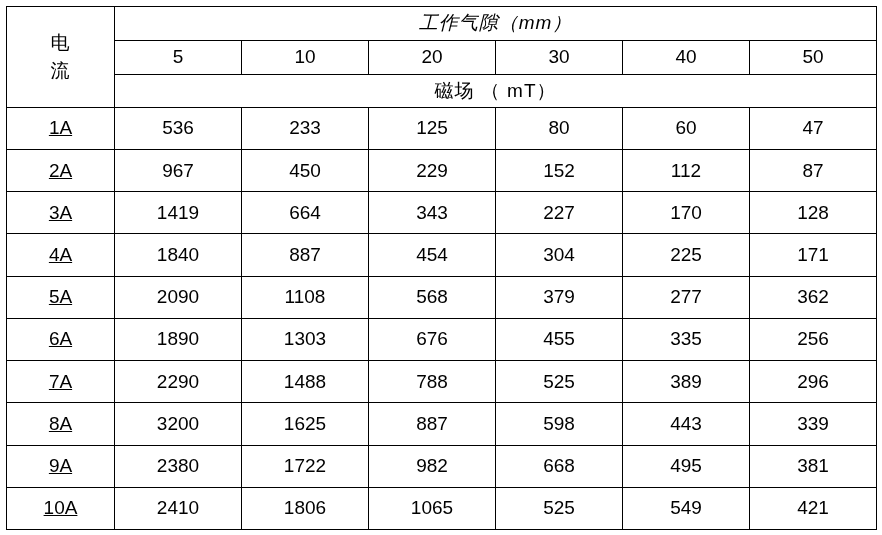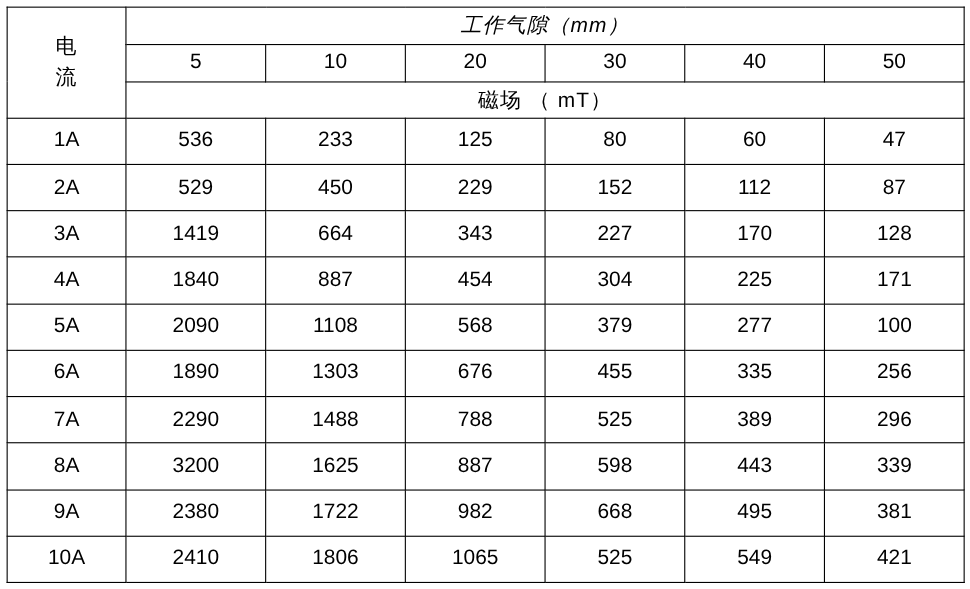--- a/index.html
+++ b/index.html
@@ -49,20 +49,21 @@
     font-size: 19px;
     height: 32px;
   }
   .hdr-field {
     font-size: 19px;
     letter-spacing: 1px;
     height: 31px;
   }
   .cell-current {
     font-size: 19px;
+    text-decoration: underline;
   }
   .cell-value {
     font-size: 19px;
     border-radius: 18px;
   }
   .current-label {
     line-height: 1.45;
     font-size: 19px;
     letter-spacing: 1px;
   }
@@ -109,21 +110,21 @@
         <td class="cell-current">1A</td>
         <td class="cell-value">536</td>
         <td class="cell-value">233</td>
         <td class="cell-value">125</td>
         <td class="cell-value">80</td>
         <td class="cell-value">60</td>
         <td class="cell-value">47</td>
       </tr>
       <tr class="row-body">
         <td class="cell-current">2A</td>
-        <td class="cell-value">529</td>
+        <td class="cell-value">967</td>
         <td class="cell-value">450</td>
         <td class="cell-value">229</td>
         <td class="cell-value">152</td>
         <td class="cell-value">112</td>
         <td class="cell-value">87</td>
       </tr>
       <tr class="row-body">
         <td class="cell-current">3A</td>
         <td class="cell-value">1419</td>
         <td class="cell-value">664</td>
@@ -141,21 +142,21 @@
         <td class="cell-value">225</td>
         <td class="cell-value">171</td>
       </tr>
       <tr class="row-body">
         <td class="cell-current">5A</td>
         <td class="cell-value">2090</td>
         <td class="cell-value">1108</td>
         <td class="cell-value">568</td>
         <td class="cell-value">379</td>
         <td class="cell-value">277</td>
-        <td class="cell-value">100</td>
+        <td class="cell-value">362</td>
       </tr>
       <tr class="row-body">
         <td class="cell-current">6A</td>
         <td class="cell-value">1890</td>
         <td class="cell-value">1303</td>
         <td class="cell-value">676</td>
         <td class="cell-value">455</td>
         <td class="cell-value">335</td>
         <td class="cell-value">256</td>
       </tr>

